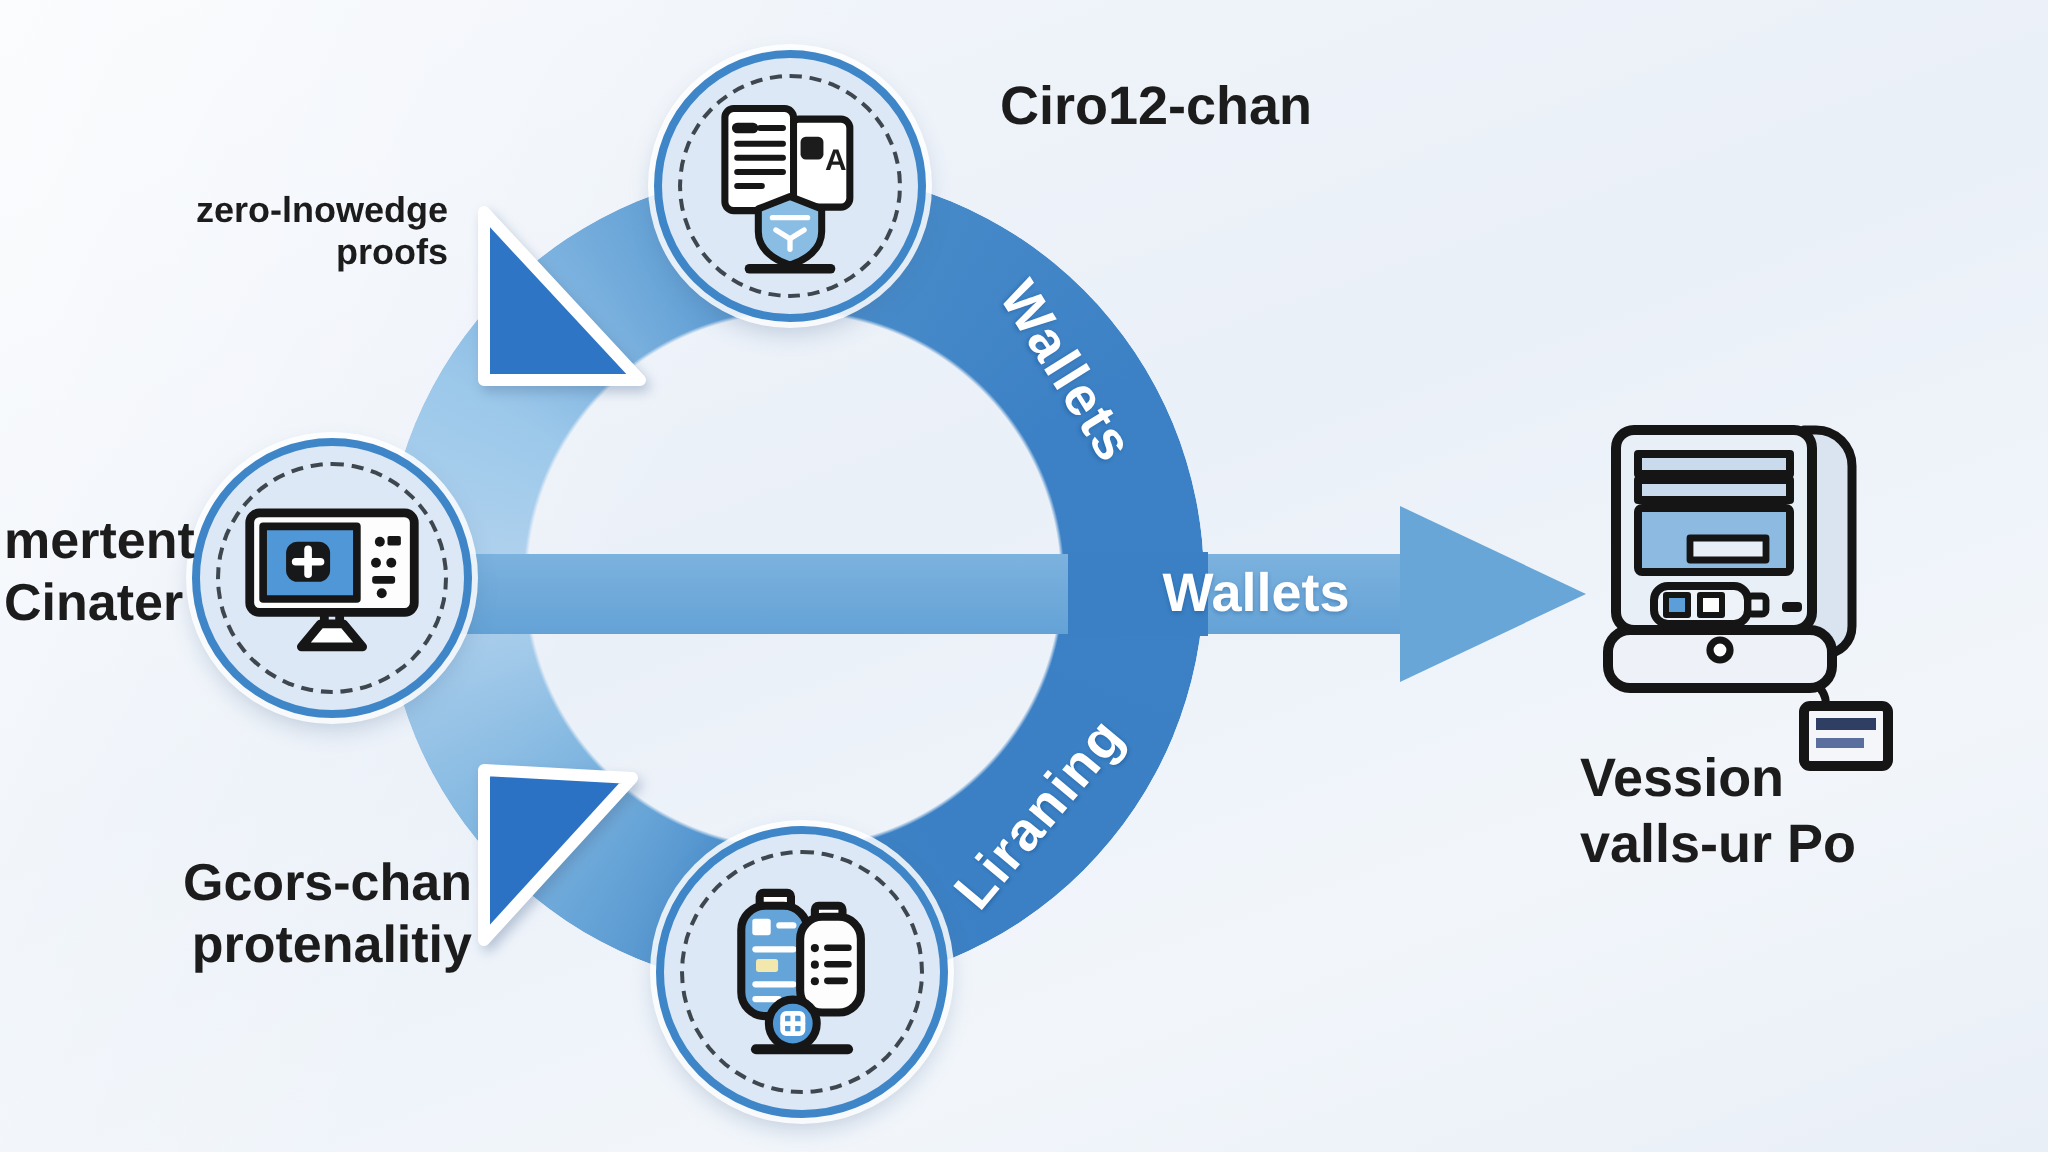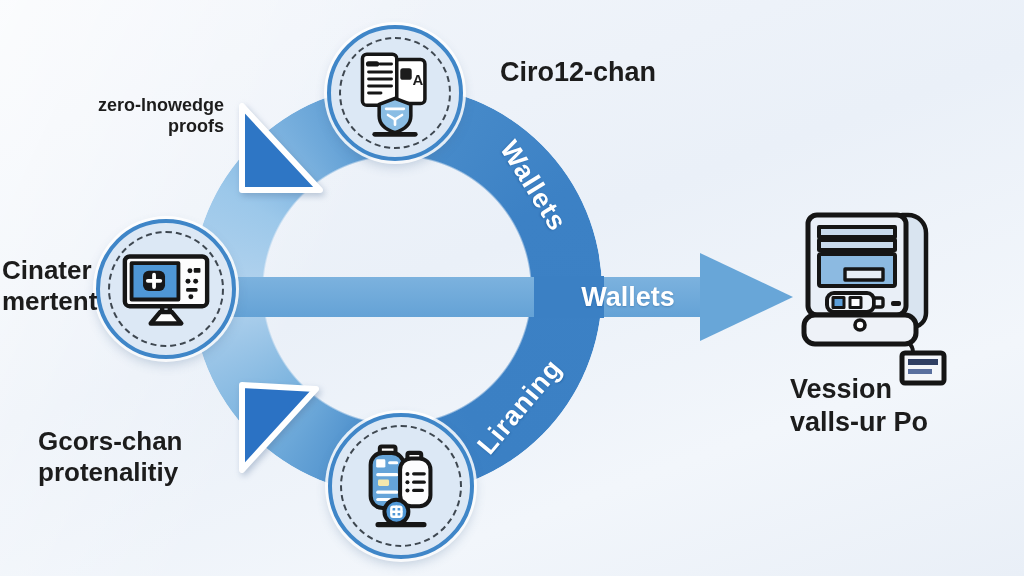--- a/index.html
+++ b/index.html
@@ -41,22 +41,22 @@
     box-shadow:0 0 0 3px rgba(255,255,255,.85),0 5px 12px rgba(70,105,150,.3);
     display:flex;align-items:center;justify-content:center;z-index:6;box-sizing:border-box;}
   .node::before{content:"";position:absolute;inset:8px;border:2px dashed #3e4750;border-radius:50%;}
   .node.top{left:327px;top:25px;width:136px;height:136px;}
   .node.left{left:96px;top:219px;width:140px;height:140px;}
   .node.bottom{left:328px;top:413px;width:146px;height:146px;}
   
   .ann{position:absolute;color:#1c1c1c;font-weight:600;z-index:7;line-height:1.18;}
   .ann.zk{left:18px;top:95px;width:206px;text-align:right;font-size:18px;}
   .ann.leftlbl{left:2px;top:255px;font-size:26px;}
-  .ann.bl{left:38px;top:426px;width:198px;text-align:left;font-size:26px;}
-  .ann.tr{left:500px;top:56px;font-size:27px;line-height:1.25;text-align:center;}
+  .ann.bl{left:38px;top:426px;width:198px;text-align:right;font-size:26px;}
+  .ann.tr{left:500px;top:37px;font-size:27px;line-height:1.25;text-align:center;}
   .ann.out{left:790px;top:341px;font-size:27px;line-height:1.22;margin-top:32px;}
   
   .server{position:absolute;left:798px;top:203px;z-index:2;}
 </style>
 </head>
 <body>
 
 <div class="stage">
 
   <div class="ring"></div>
@@ -186,22 +186,22 @@
   <div class="ann zk">
     <div>zero-lnowedge</div>
     <div>proofs</div>
   </div>
 
   <div class="ann tr">
     <div>Ciro12-chan</div>
   </div>
 
   <div class="ann leftlbl">
+    <div>mertent</div>
     <div>Cinater</div>
-    <div>mertent</div>
   </div>
 
   <div class="ann bl">
     <div>Gcors-chan</div>
     <div>protenalitiy</div>
   </div>
 
   <div class="ann out">
     <div>Vession</div>
     <div>valls-ur Po</div>

